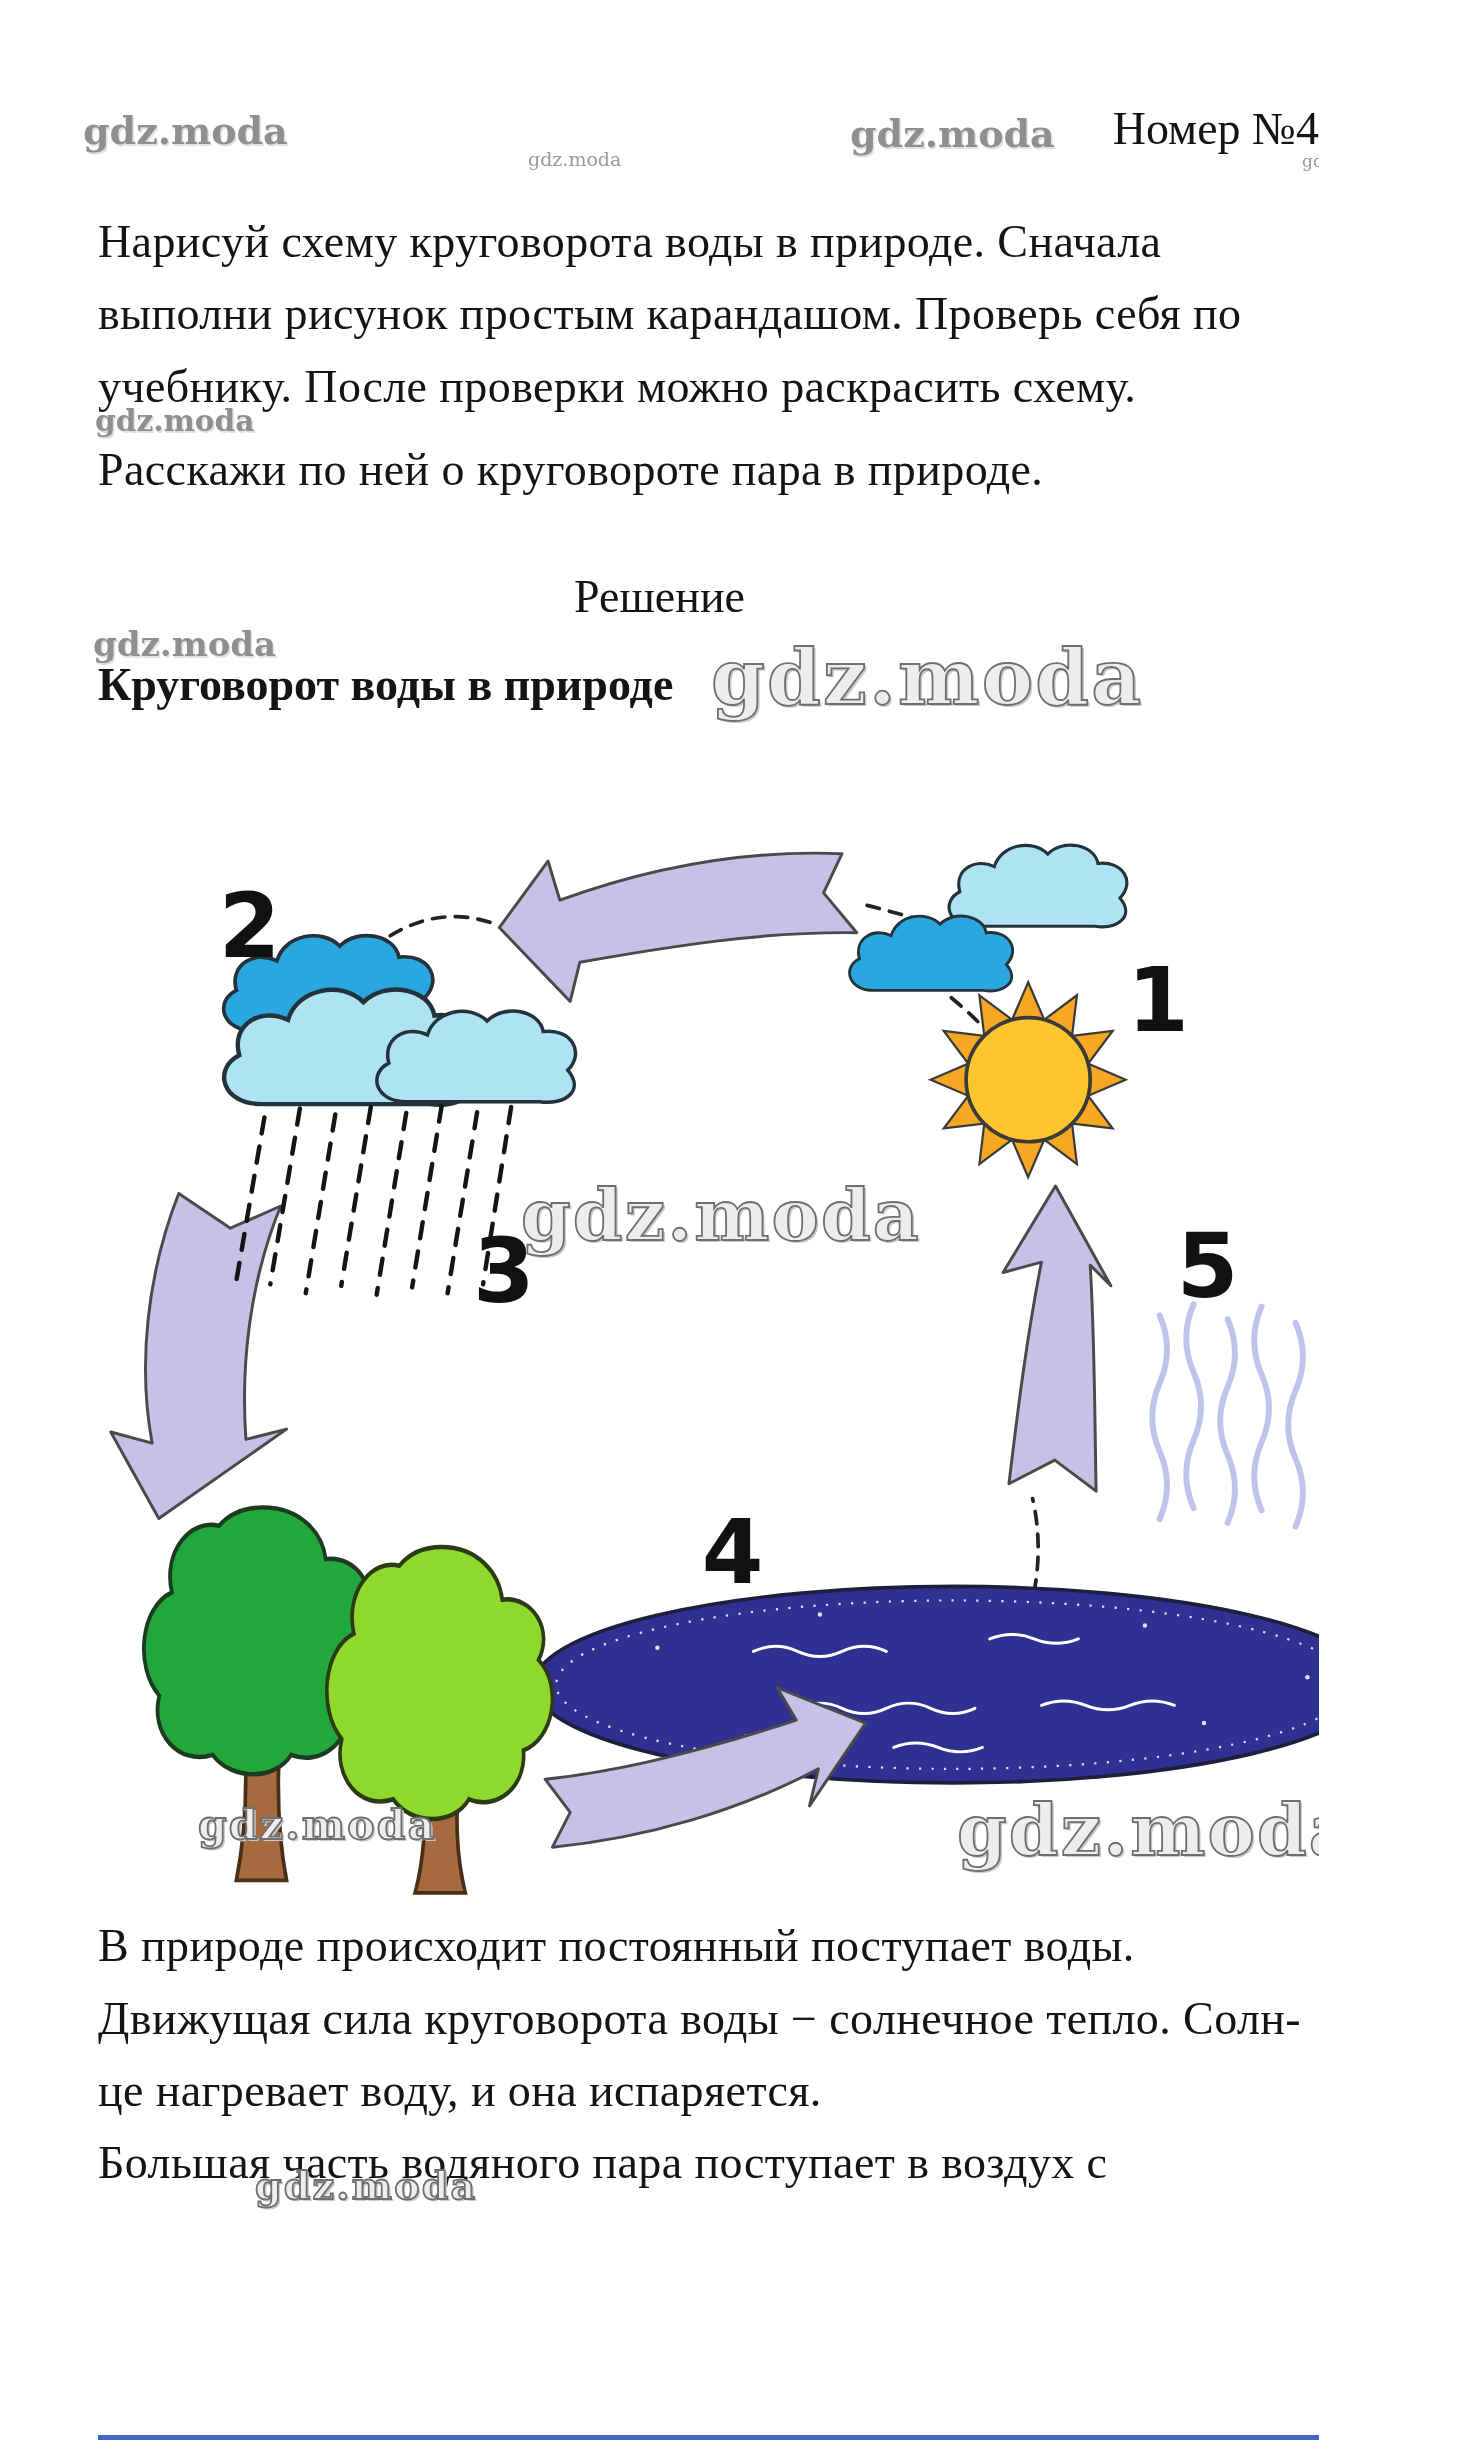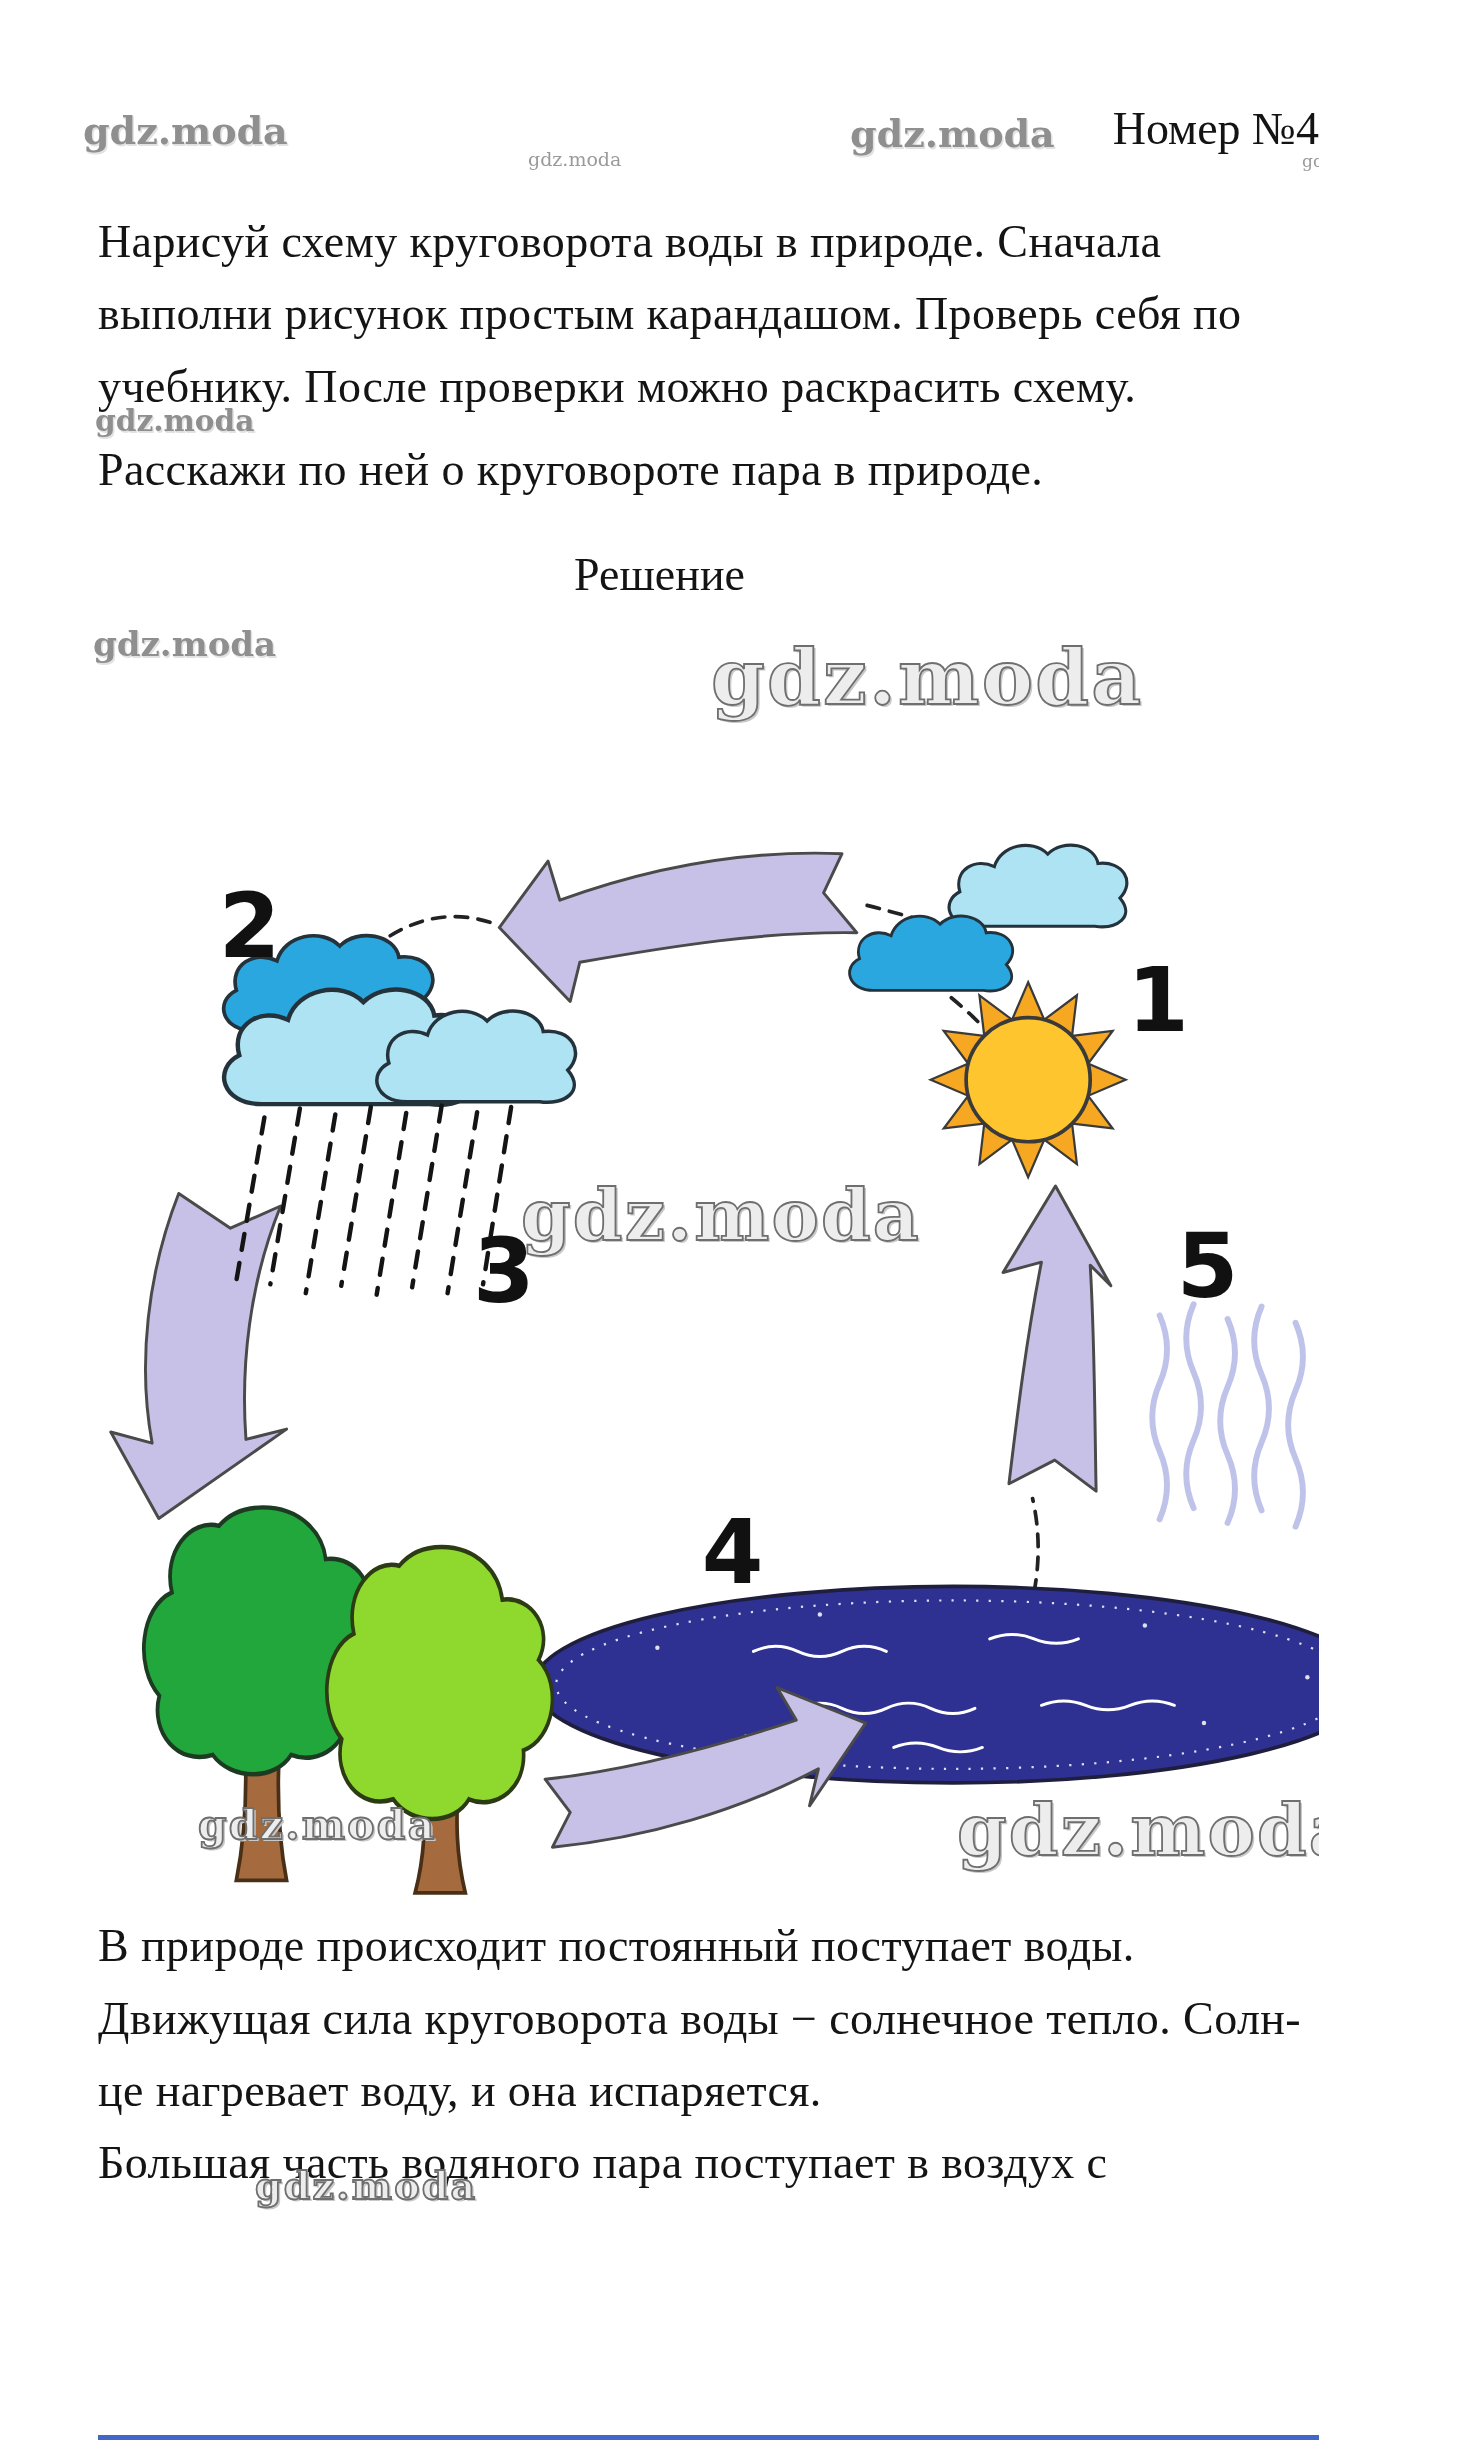--- a/index.html
+++ b/index.html
@@ -1,21 +1,21 @@
 <!DOCTYPE html>
 <html style="--sun: #FFC52F; --sun_ray: #F7A823; --cloud_dark: #2AA7DF; --cloud_light: #AEE3F4; --arrow: #C8C1E7; --lake: #2E3192; --tree_dark: #21A73C; --tree_light: #8FD92E; --trunk: #A56B3F; --vapor: #BFC3EA; --divider: #4267C9;font-size:11.8px"><head>
 <meta charset="utf-8">
 <style>
   html,body{margin:0;padding:0;background:#ffffff;}
   .page{position:relative;width:1319px;height:2462px;background:#fff;overflow:hidden;
         font-family:"Liberation Serif", serif;color:#141414;}
 
   .page-title{position:absolute;left:0;top:102px;width:100%;text-align:right;
               font-size:46px;white-space:nowrap;}
-  .center-head{position:absolute;left:0;top:548px;width:100%;text-align:center;font-size:46px;}
+  .center-head{position:absolute;left:0;top:570px;width:100%;text-align:center;font-size:46px;}
   .bold-head{position:absolute;left:98px;top:658px;font-size:46px;font-weight:bold;white-space:nowrap;}
 
   .tl,.bl{position:absolute;left:98px;font-size:46px;white-space:nowrap;letter-spacing:0.4px;}
 
   .wm{position:absolute;white-space:nowrap;font-family:"DejaVu Serif", serif;font-weight:bold;}
   .wm-emboss{color:#8f8f8f;text-shadow:1.5px 1.5px 0 #e2e2e2,0.7px 0.7px 0 #cdcdcd;}
   .wm-plain{color:#9a9a9a;font-weight:normal;}
   .wm-sketch{color:#ededed;-webkit-text-stroke:1.8px #6f6f6f;letter-spacing:2.2px;
              text-shadow:2.2px 2.2px 0 #c9c9c9;}
 
@@ -53,20 +53,21 @@
   <div class="wm wm-plain" style="left:1302px;top:151px;font-size:17px">gdz.moda</div>
 
   <div class="tl" style="top:287px">выполни рисунок простым карандашом. Проверь себя по</div>
   <div class="tl" style="top:215px">Нарисуй схему круговорота воды в природе. Сначала</div>
   <div class="tl" style="top:360px">учебнику. После проверки можно раскрасить схему.</div>
   <div class="wm wm-emboss" style="left:95px;top:403px;font-size:29.6px">gdz.moda</div>
   <div class="tl" style="top:443px">Расскажи по ней о круговороте пара в природе.</div>
 
   <div class="center-head">Решение</div>
   <div class="wm wm-emboss" style="left:93px;top:624px;font-size:34px">gdz.moda</div>
+  <div class="bold-head">Круговорот воды в природе</div>
   <div class="wm wm-sketch" style="left:711px;top:632px;font-size:77px">gdz.moda</div>
 
   <svg class="diagram" viewBox="0 0 1760 1520">
     <defs>
       <path id="cloudPath" d="M-105,45 C-150,45 -160,5 -130,-10 C-140,-45 -105,-65 -75,-50 C-65,-85 -15,-95 10,-70 C35,-95 85,-85 90,-55 C130,-60 150,-25 125,0 C150,30 120,50 85,45 Z"></path>
       <path id="canopyPath" d="M0,-175 C60,-175 95,-140 100,-105 C150,-110 185,-65 160,-25 C200,10 185,80 135,95 C140,145 90,175 45,160 C20,195 -50,195 -80,160 C-135,175 -180,130 -165,80 C-205,40 -195,-40 -145,-60 C-160,-115 -115,-160 -70,-150 C-50,-170 -25,-175 0,-175 Z"></path>
       <path id="sunSpike" d="M0,-132 L24,-76 L-24,-76 Z"></path>
     </defs>
 
     <g>

